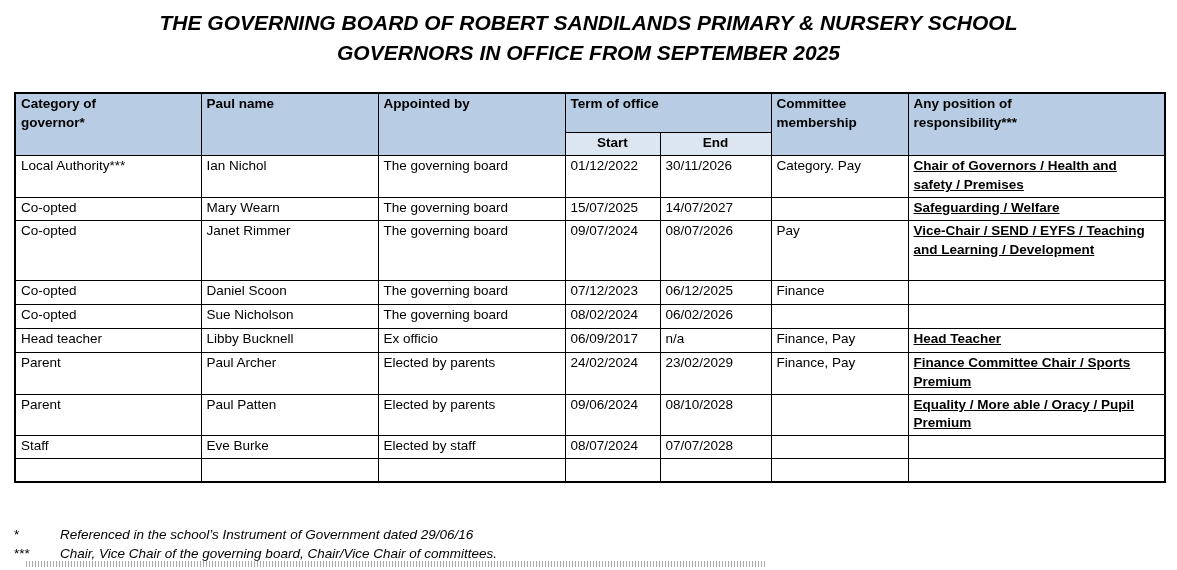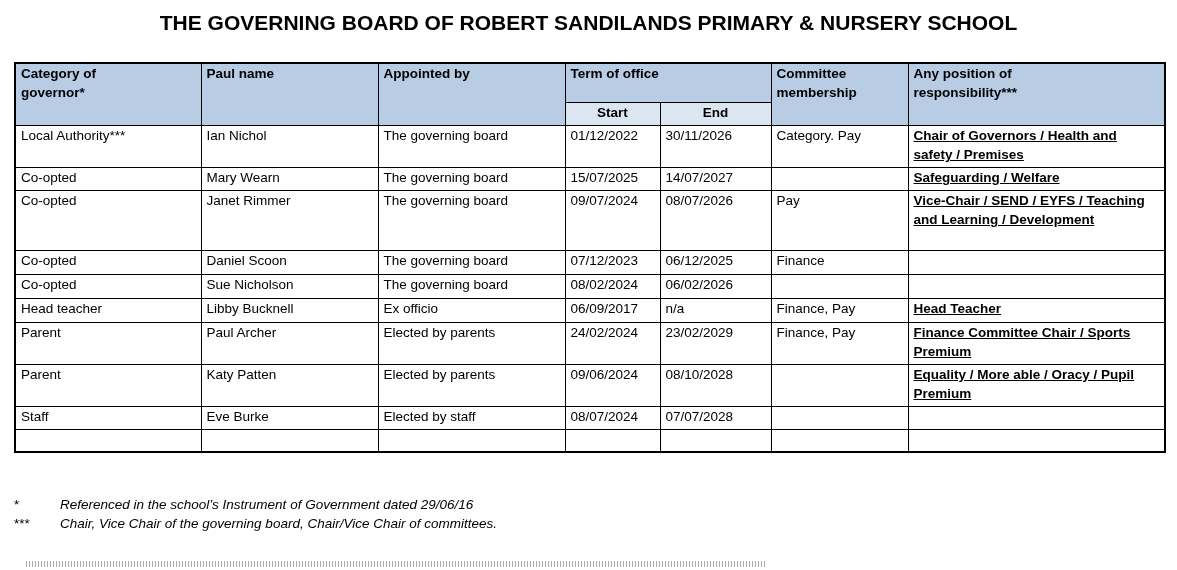--- a/index.html
+++ b/index.html
@@ -10,20 +10,21 @@
     font-family: "Liberation Sans", sans-serif;
     position: relative;
     overflow: hidden;
   }
   .title {
     margin-top: 8px;
     text-align: center;
     font-weight: bold;
     font-size: 21px;
     line-height: 1.42;
+    font-style: italic;
   }
   table.gov-table {
     border-collapse: collapse;
     table-layout: fixed;
     width: 1150px;
     margin: 24px 0 0 14px;
     border: 2px solid #000;
   }
   table.gov-table th, table.gov-table td {
     border: 1px solid #000;
@@ -64,20 +65,21 @@
       #8f8f8f 0px, #8f8f8f 1px,
       rgba(255,255,255,0) 1px, rgba(255,255,255,0) 3px);
     opacity: 0.75;
   }
 </style>
 </head>
 <body>
 
 <div class="title">
   <div>THE GOVERNING BOARD OF ROBERT SANDILANDS PRIMARY &amp; NURSERY SCHOOL</div>
+  <div>GOVERNORS IN OFFICE FROM SEPTEMBER 2025</div>
 </div>
 
 <table class="gov-table">
   <colgroup>
     <col style="width:186px">
       <col style="width:177px">
       <col style="width:187px">
     <col style="width:95px">
       <col style="width:111px">
       <col style="width:137px">
@@ -159,21 +161,21 @@
       <td>Parent</td>
       <td>Paul Archer</td>
       <td>Elected by parents</td>
       <td class="center">24/02/2024</td>
       <td class="center">23/02/2029</td>
       <td>Finance, Pay</td>
       <td class="bold">Finance Committee Chair / Sports Premium</td>
     </tr>
     <tr style="height:40px">
       <td>Parent</td>
-      <td>Katy Patten</td>
+      <td>Paul Patten</td>
       <td>Elected by parents</td>
       <td class="center">09/06/2024</td>
       <td class="center">08/10/2028</td>
       <td></td>
       <td class="bold">Equality / More able / Oracy / Pupil Premium</td>
     </tr>
     <tr style="height:23px">
       <td>Staff</td>
       <td>Eve Burke</td>
       <td>Elected by staff</td>

